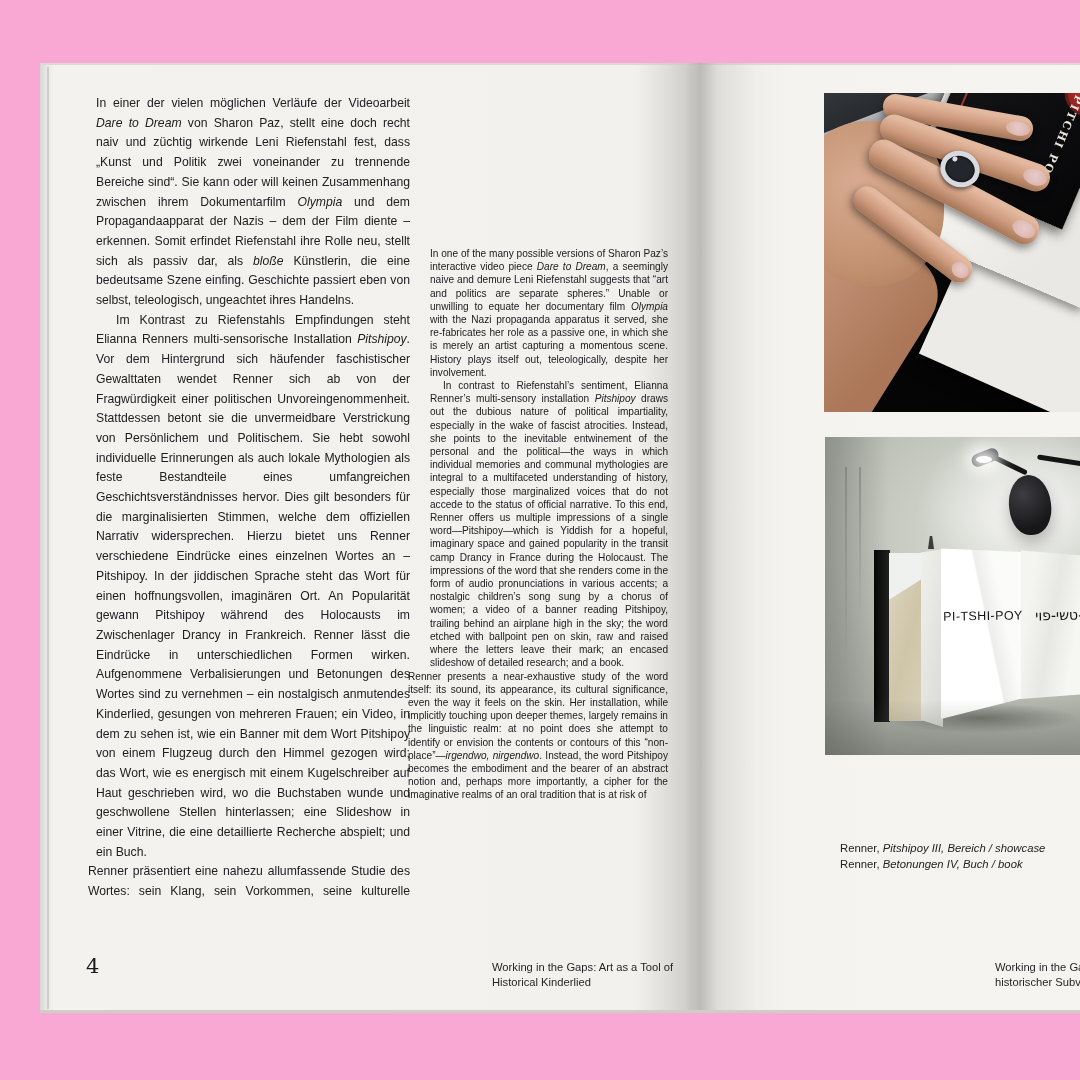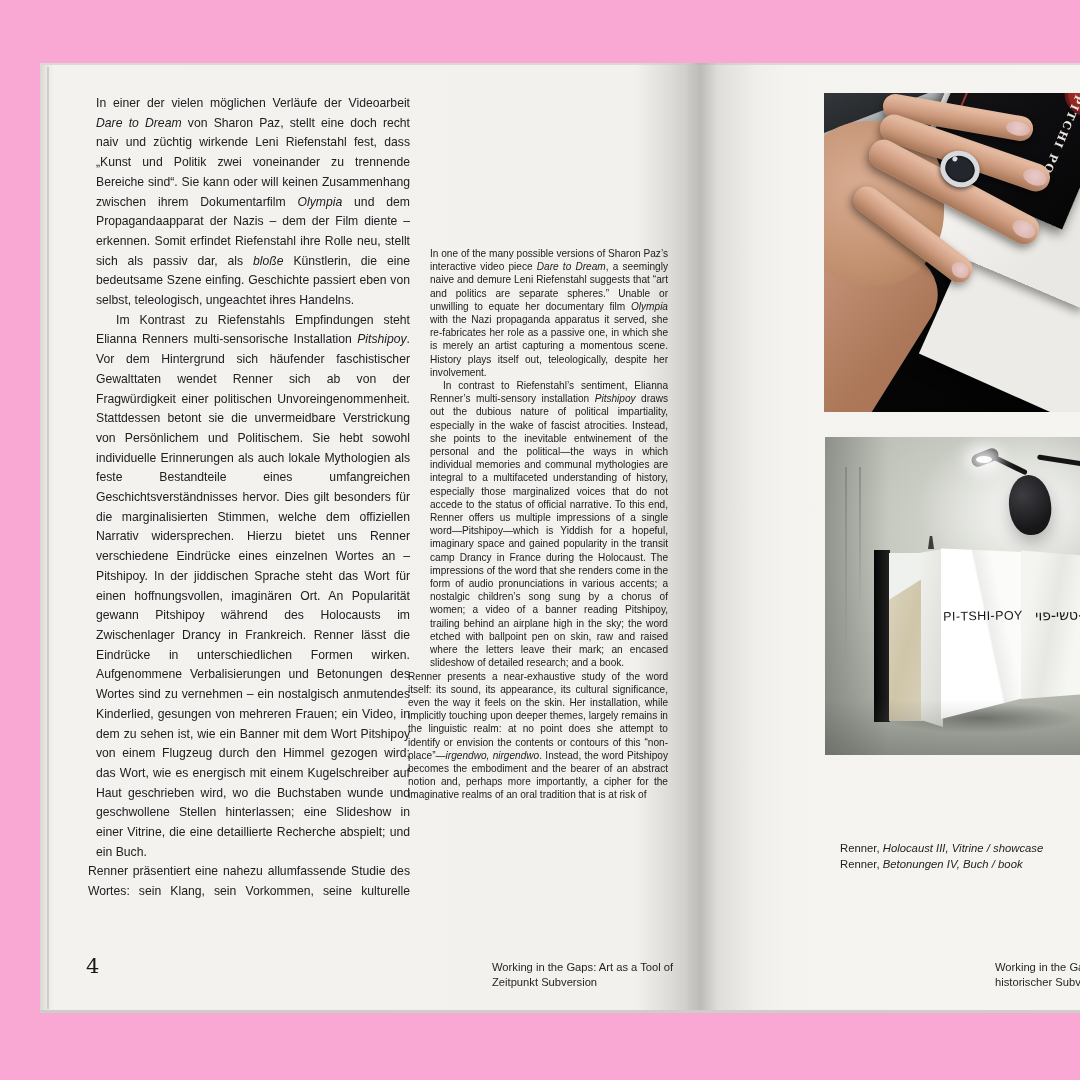--- a/index.html
+++ b/index.html
@@ -137,21 +137,21 @@
         <p><span>Renner präsentiert eine nahezu allumfassende Studie des Wortes: sein Klang, sein Vorkommen, seine kulturelle Bedeutung, sogar, wie es sich auf der Haut anfühlt. Während ihre Installation sich größtenteils im linguistischen Bereich verortet, verweist sie doch auf tiefergehende Themen: Renner versucht zu keinem Zeitpunkt konkrete Inhalte oder Konturen dieses „Nicht-Ortes“ zu identifizieren oder auszumalen – </span></p>
       </div>
       <div class="col col-en">
         <p class="p-block"><span>In one of the many possible versions of Sharon Paz’s interactive video piece </span><i>Dare to Dream</i><span>, a seemingly naive and demure Leni Riefenstahl suggests that “art and politics are separate spheres.” Unable or unwilling to equate her documentary film </span><i>Olympia</i><span> with the Nazi propaganda apparatus it served, she re-fabricates her role as a passive one, in which she is merely an artist capturing a momentous scene. History plays itself out, teleologically, despite her involvement.</span></p>
         <p class="p-block p-indent"><span>In contrast to Riefenstahl’s sentiment, Elianna Renner’s multi-sensory installation </span><i>Pitshipoy</i><span> draws out the dubious nature of political impartiality, especially in the wake of fascist atrocities. Instead, she points to the inevitable entwinement of the personal and the political—the ways in which individual memories and communal mythologies are integral to a multifaceted understanding of history, especially those marginalized voices that do not accede to the status of official narrative. To this end, Renner offers us multiple impressions of a single word—Pitshipoy—which is Yiddish for a hopeful, imaginary space and gained popularity in the transit camp Drancy in France during the Holocaust. The impressions of the word that she renders come in the form of audio pronunciations in various accents; a nostalgic children’s song sung by a chorus of women; a video of a banner reading Pitshipoy, trailing behind an airplane high in the sky; the word etched with ballpoint pen on skin, raw and raised where the letters leave their mark; an encased slideshow of detailed research; and a book.</span></p>
         <p><span>Renner presents a near-exhaustive study of the word itself: its sound, its appearance, its cultural significance, even the way it feels on the skin. Her installation, while implicitly touching upon deeper themes, largely remains in the linguistic realm: at no point does she attempt to identify or envision the contents or contours of this “non-place”—</span><i>irgendwo, nirgendwo</i><span>. Instead, the word Pitshipoy becomes the embodiment and the bearer of an abstract notion and, perhaps more importantly, a cipher for the imaginative realms of an oral tradition that is at risk of</span></p>
       </div>
       <div class="folio">4</div>
       <div class="running running-l">
         <div>Working in the Gaps: Art as a Tool of</div>
-        <div>Zeitpunkt Subversion</div>
+        <div>Historical Kinderlied</div>
       </div>
     </div>
 
     <div class="gutter"></div>
 
     <div>
 
       <figure class="photo photo1">
         <div class="p1-glass"></div>
         <div class="p1-frame"></div>
@@ -214,21 +214,21 @@
         <div class="bk-pageA"></div>
         <div class="bk-pageB"></div>
         <div class="bk-pageC"></div>
         <div class="bk-word-latin">PI-TSHI-POY</div>
         <div class="bk-word-hebrew">פי-טשי-פוי</div>
         <div class="bk-clip"></div>
         <div class="p2-wall-bot"></div>
       </figure>
 
       <div class="captions">
-        <div class="caption"><span>Renner, </span><i>Holocaust III, Vitrine / showcase</i></div>
+        <div class="caption"><span>Renner, </span><i>Pitshipoy III, Bereich / showcase</i></div>
         <div class="caption"><span>Renner, </span><i>Betonungen IV, Buch / book</i></div>
       </div>
 
       <div class="running running-r">
         <div>Working in the Gap</div>
         <div>historischer Subve</div>
       </div>
     </div>
   </div>
 </div>

